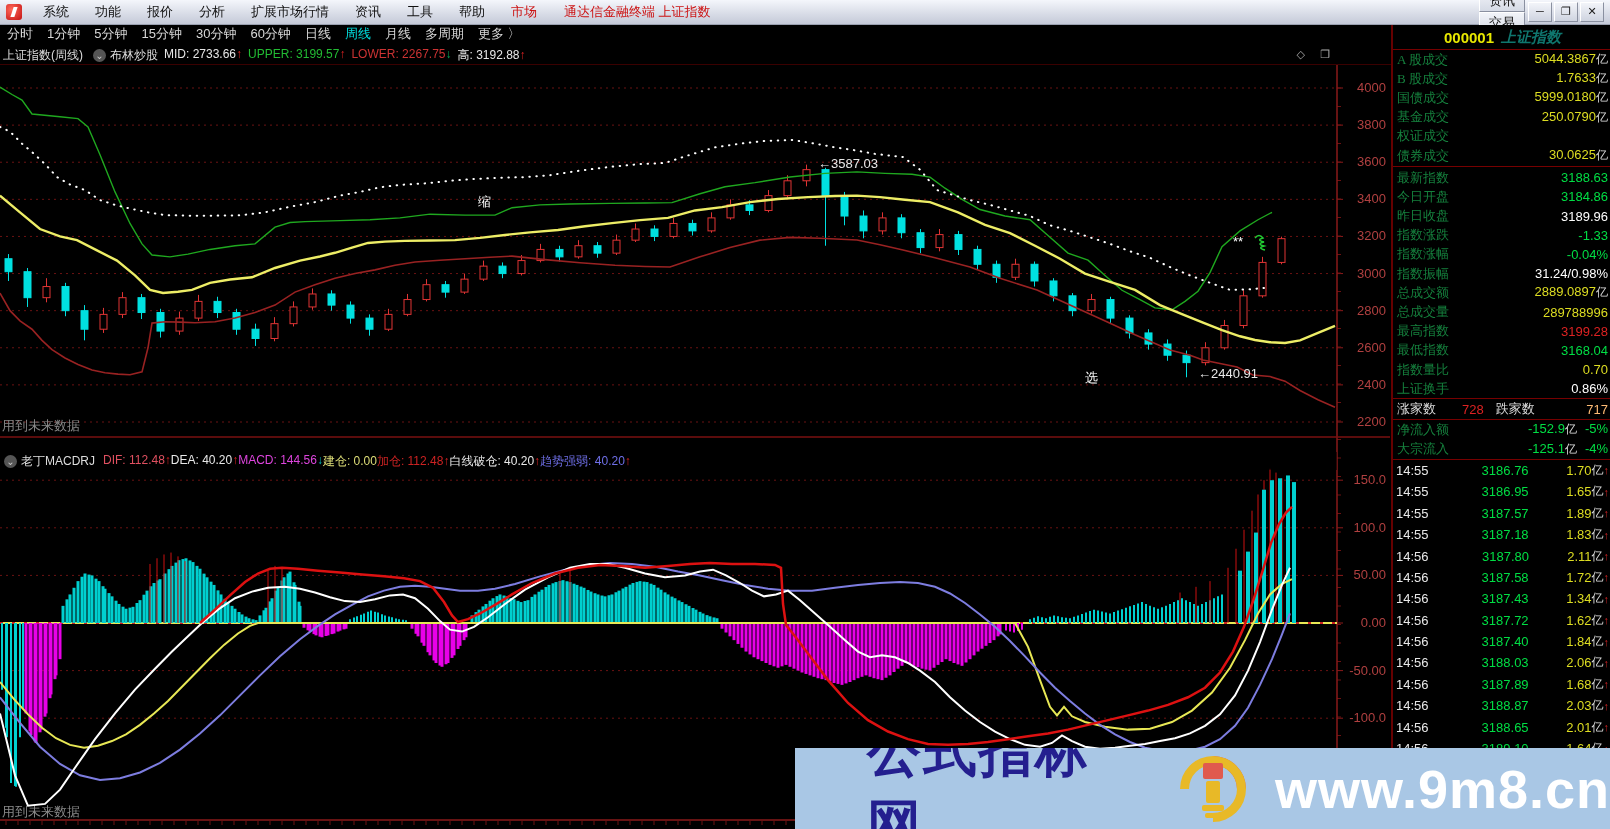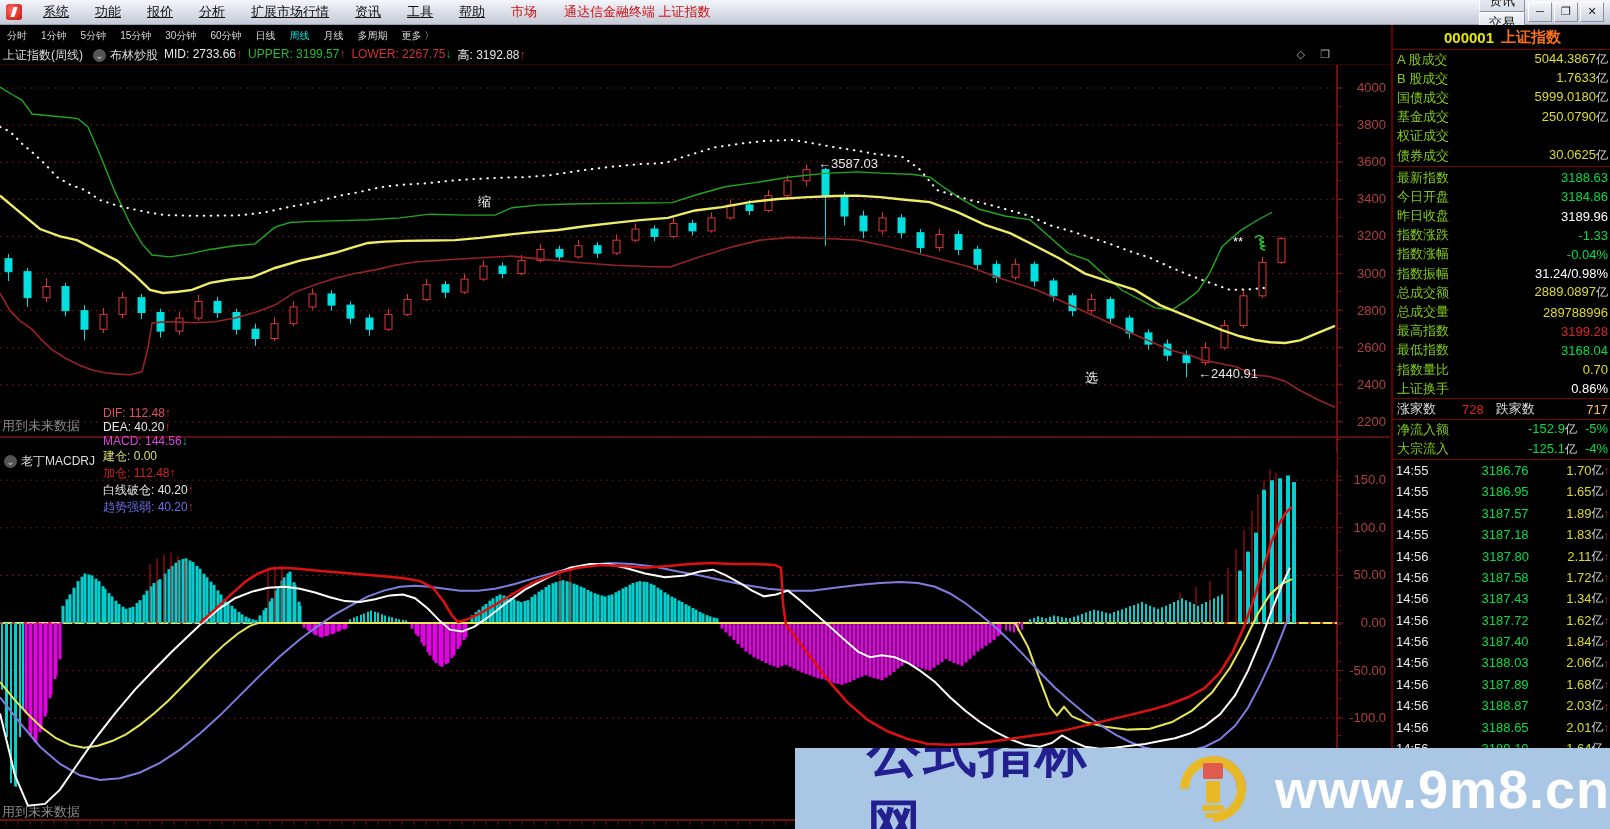--- a/index.html
+++ b/index.html
@@ -16,41 +16,41 @@
   .menu-item{padding:2px 13px;cursor:default;white-space:nowrap;}
   .menu-item.red{color:#cc1111;}
   #win-title{color:#cc1111;margin-left:14px;white-space:nowrap;}
   #titlebar .spacer{flex:1;}
   .tb-btn{border:1px solid #8a90a0;border-top-color:#fff;border-left-color:#fff;
     background:linear-gradient(#f2f4f9,#d5dae5);padding:1px 9px;margin-right:3px;font-size:13px;white-space:nowrap;}
   .win-ctrl{width:22px;height:18px;margin-right:2px;border:1px solid #8a90a0;border-top-color:#fff;border-left-color:#fff;
     background:linear-gradient(#f2f4f9,#cfd4e0);font-size:11px;line-height:16px;text-align:center;color:#222;}
   
   #toolbar2{position:absolute;left:0;top:25px;width:1390px;height:22px;background:#000;
-    border-bottom:1px solid #4a0000;display:flex;align-items:center;font-size:10px;color:#d8d8d8;}
+    border-bottom:1px solid #4a0000;display:flex;align-items:flex-start;font-size:13px;color:#d8d8d8;}
   .period{padding:0 7px;white-space:nowrap;}
   .period.active{color:#00dddd;}
   #toolbar2 .spacer{flex:1;}
   .tool-right{padding:0 10px;border-left:1px solid #5a0000;white-space:nowrap;}
   
   #chart-header{position:absolute;left:0;top:47px;width:1396px;height:17px;background:#000;
     display:flex;align-items:center;font-size:12px;color:#ddd;border-bottom:1px solid #3a0000;}
   #chart-header .item{margin-right:6px;white-space:nowrap;}
   .fold-icon{display:inline-block;width:13px;height:13px;border-radius:50%;background:#555;color:#ccc;
     font-size:10px;line-height:13px;text-align:center;margin:0 4px;}
   .corner-icons{position:absolute;right:60px;top:1px;color:#aaa;font-size:11px;letter-spacing:6px;}
   
   #qpanel{position:absolute;left:1391px;top:25px;width:219px;height:804px;background:#000;
     border-left:2px solid #660000;font-size:13px;color:#ddd;}
   #qtitle{height:24px;display:flex;align-items:center;justify-content:center;gap:7px;
     border-bottom:1px solid #770000;font-size:15px;font-weight:bold;}
   #qtitle .code{color:#e8e800;}
-  #qtitle .name{color:#f97316;}
+  #qtitle .name{color:#0f766e;font-style:italic;}
   .qrow{height:19.2px;display:flex;align-items:center;padding:0 4px;}
-  .qrow .lab{color:#84cc16;white-space:nowrap;}
+  .qrow .lab{color:#15803d;white-space:nowrap;font-family:Liberation Serif, serif;}
   .qrow .val{margin-left:auto;white-space:nowrap;}
   .qsep{border-top:1px solid #770000;margin:1px 0;}
   .pairrow{display:flex;height:20px;align-items:center;padding:0 4px;border-top:1px solid #770000;}
   .ticker-row{height:21.4px;display:flex;align-items:center;padding:0 3px;font-size:13px;}
   .ticker-row .t{color:#e8e8e8;width:48px;}
   .ticker-row .p{color:#00dd44;flex:1;text-align:center;}
   .ticker-row .v{color:#dddd22;text-align:right;}
   .ticker-row .arrow{color:#cc2222;font-size:11px;}
   .yi{color:#ddd;font-size:12px;}
   
@@ -793,21 +793,21 @@
       <line x1="1288" y1="623" x2="1288" y2="475.44" stroke="#00d0d0" stroke-width="4"></line>
       <line x1="1294" y1="623" x2="1294" y2="482.10400000000004" stroke="#00d0d0" stroke-width="4"></line>
       <polyline points="0,682.024 14,699.16 28,714.392 42,727.72 56,738.192 70,744.856 84,747.712 98,745.808 112,741.048 126,734.384 140,724.864 154,713.44 168,701.064 182,686.784 196,672.504 210,658.224 224,644.896 238,633.472 250,625.856 258,623 400,623 700,623 1015,623 1028,646.8 1040,680.12 1050,706.776 1057,715.344 1064,706.776 1072,716.296 1085,722.008 1105,726.768 1128,729.624 1150,728.672 1172,722.008 1192,710.5840000000001 1212,692.496 1230,667.744 1245,640.136 1258,613.48 1270,594.44 1282,583.968 1292,579.208" fill="none" stroke="#e8e855" stroke-width="2"></polyline>
       <polyline points="0,697.256 20,722.96 40,746.76 60,763.896 80,775.3199999999999 100,780.0799999999999 120,778.1759999999999 140,772.4639999999999 160,762.944 180,749.616 200,733.432 220,715.344 240,695.352 260,675.36 280,656.32 300,639.184 318,625.856 335,614.432 352,604.912 368,596.344 384,590.6320000000001 400,586.824 415,585.872 430,586.824 445,588.728 460,590.6320000000001 478,590.6320000000001 495,588.728 515,583.968 540,576.352 565,569.688 588,564.928 610,563.024 632,563.976 655,566.832 678,571.592 700,575.4 722,580.16 745,584.92 768,588.728 790,590.6320000000001 812,590.6320000000001 835,587.776 858,584.92 880,583.016 900,582.064 918,583.016 935,586.824 950,593.488 965,603.008 980,614.432 995,626.808 1010,641.088 1025,656.32 1040,672.504 1055,687.736 1070,701.064 1085,713.44 1100,724.864 1115,734.384 1130,742 1145,747.712 1160,750.568 1175,751.52 1190,750.568 1205,746.76 1220,739.144 1235,725.816 1248,707.728 1260,684.88 1272,659.176 1282,634.424 1290,613.48" fill="none" stroke="#7d7de0" stroke-width="2"></polyline>
       <polyline points="0,713.44 15,775.3199999999999 28,805.784 45,803.88 60,789.6 75,767.704 95,739.144 115,713.44 135,689.64 155,668.696 172,651.56 188,636.328 202,623 218,609.672 235,598.248 252,591.5840000000001 268,587.776 285,586.824 300,588.728 315,592.5360000000001 330,597.296 345,601.104 360,602.056 375,599.2 390,595.392 403,594.44 415,598.248 428,608.72 440,621.096 450,629.664 462,631.568 474,626.808 488,617.288 505,603.96 525,589.68 548,577.304 570,567.784 590,563.976 608,563.976 625,567.784 645,573.496 665,577.304 685,575.4 700,571.592 713,569.688 726,575.4 740,583.016 752,590.6320000000001 764,596.344 776,594.44 788,590.6320000000001 800,600.152 815,613.48 830,626.808 845,640.136 858,651.56 870,657.272 882,655.3679999999999 895,657.272 908,662.984 920,670.6 935,682.024 950,697.256 965,710.5840000000001 980,722.008 995,731.528 1010,739.144 1025,744.856 1040,746.76 1052,742.952 1062,735.336 1072,741.048 1085,746.76 1100,748.664 1115,747.712 1130,745.808 1145,743.904 1160,741.048 1175,738.192 1190,733.432 1205,725.816 1220,714.392 1235,695.352 1248,670.6 1260,642.04 1272,609.672 1282,584.92 1290,567.784" fill="none" stroke="#ffffff" stroke-width="2"></polyline>
       <polyline points="200,623 215,609.672 230,595.392 245,582.064 258,573.496 270,568.736 282,567.784 298,568.736 318,570.64 340,572.544 362,574.448 384,576.352 404,578.256 420,581.112 433,587.776 444,602.056 452,615.384 458,622.048 468,619.192 480,613.48 495,604.912 512,594.44 532,583.016 555,573.496 578,567.784 600,564.928 622,565.88 645,567.784 668,565.88 690,563.976 710,563.024 732,563.976 755,563.976 775,564.928 781,567.784 783,603.96 786,624.904 795,636.328 810,656.32 828,680.12 848,702.968 868,720.104 888,731.528 908,739.144 928,743.904 948,744.856 968,743.904 988,742 1008,739.144 1028,736.288 1048,733.432 1068,729.624 1088,724.864 1108,720.104 1128,715.344 1148,710.5840000000001 1168,704.872 1188,697.256 1205,687.736 1220,672.504 1233,651.56 1244,626.808 1254,598.248 1263,569.688 1271,543.032 1279,523.992 1286,512.568 1292,506.856" fill="none" stroke="#dd1111" stroke-width="2.5"></polyline>
     </svg>
 
   <div id="titlebar">
     <div class="app-icon"></div>
-    <div id="menubar" style="display:flex;text-decoration:underline;">
+    <div id="menubar" style="display:flex;">
         <div class="menu-item">系统</div>
         <div class="menu-item">功能</div>
         <div class="menu-item">报价</div>
         <div class="menu-item">分析</div>
         <div class="menu-item">扩展市场行情</div>
         <div class="menu-item">资讯</div>
         <div class="menu-item">工具</div>
         <div class="menu-item">帮助</div>
       </div>
     <div class="menu-item red">市场</div>
@@ -1077,21 +1077,21 @@
       <rect x="29" y="28" width="14" height="22" rx="2" fill="#e8b927"></rect>
       <rect x="25" y="52" width="22" height="6" rx="2" fill="#e8b927"></rect>
       <rect x="28" y="60" width="16" height="5" rx="2" fill="#e8b927"></rect>
     </svg>
     <span id="wm-url">www.9m8.cn</span>
   </div>
 
 <div style="position: absolute; left: 0px; top: 452px; width: 1337px; height: 18px; display: flex; align-items: center; font-size: 12px; color: rgb(221, 221, 221); background: rgba(0, 0, 0, 0.55);">
       <span class="fold-icon">⌄</span>
       <span style="margin-right: 8px;">老丁MACDRJ</span>
-      <span style="display: flex; flex-direction: column;">
+      <span style="display: flex;">
         <span class="item"><span style="color:#e05060">DIF: 112.48</span><span style="color:#dd2222">↑</span></span>
         <span class="item"><span style="color:#e8e8e8">DEA: 40.20</span><span style="color:#dd2222">↑</span></span>
         <span class="item"><span style="color:#dd44dd">MACD: 144.56</span><span style="color:#00bbbb">↓</span></span>
         <span class="item"><span style="color:#dddd77">建仓: 0.00</span></span>
         <span class="item"><span style="color:#cc2222">加仓: 112.48</span><span style="color:#dd2222">↑</span></span>
         <span class="item"><span style="color:#e8e8e8">白线破仓: 40.20</span><span style="color:#dd2222">↑</span></span>
         <span class="item"><span style="color:#6f6fe8">趋势强弱: 40.20</span><span style="color:#dd2222">↑</span></span>
       </span>
     </div>
   </div>

